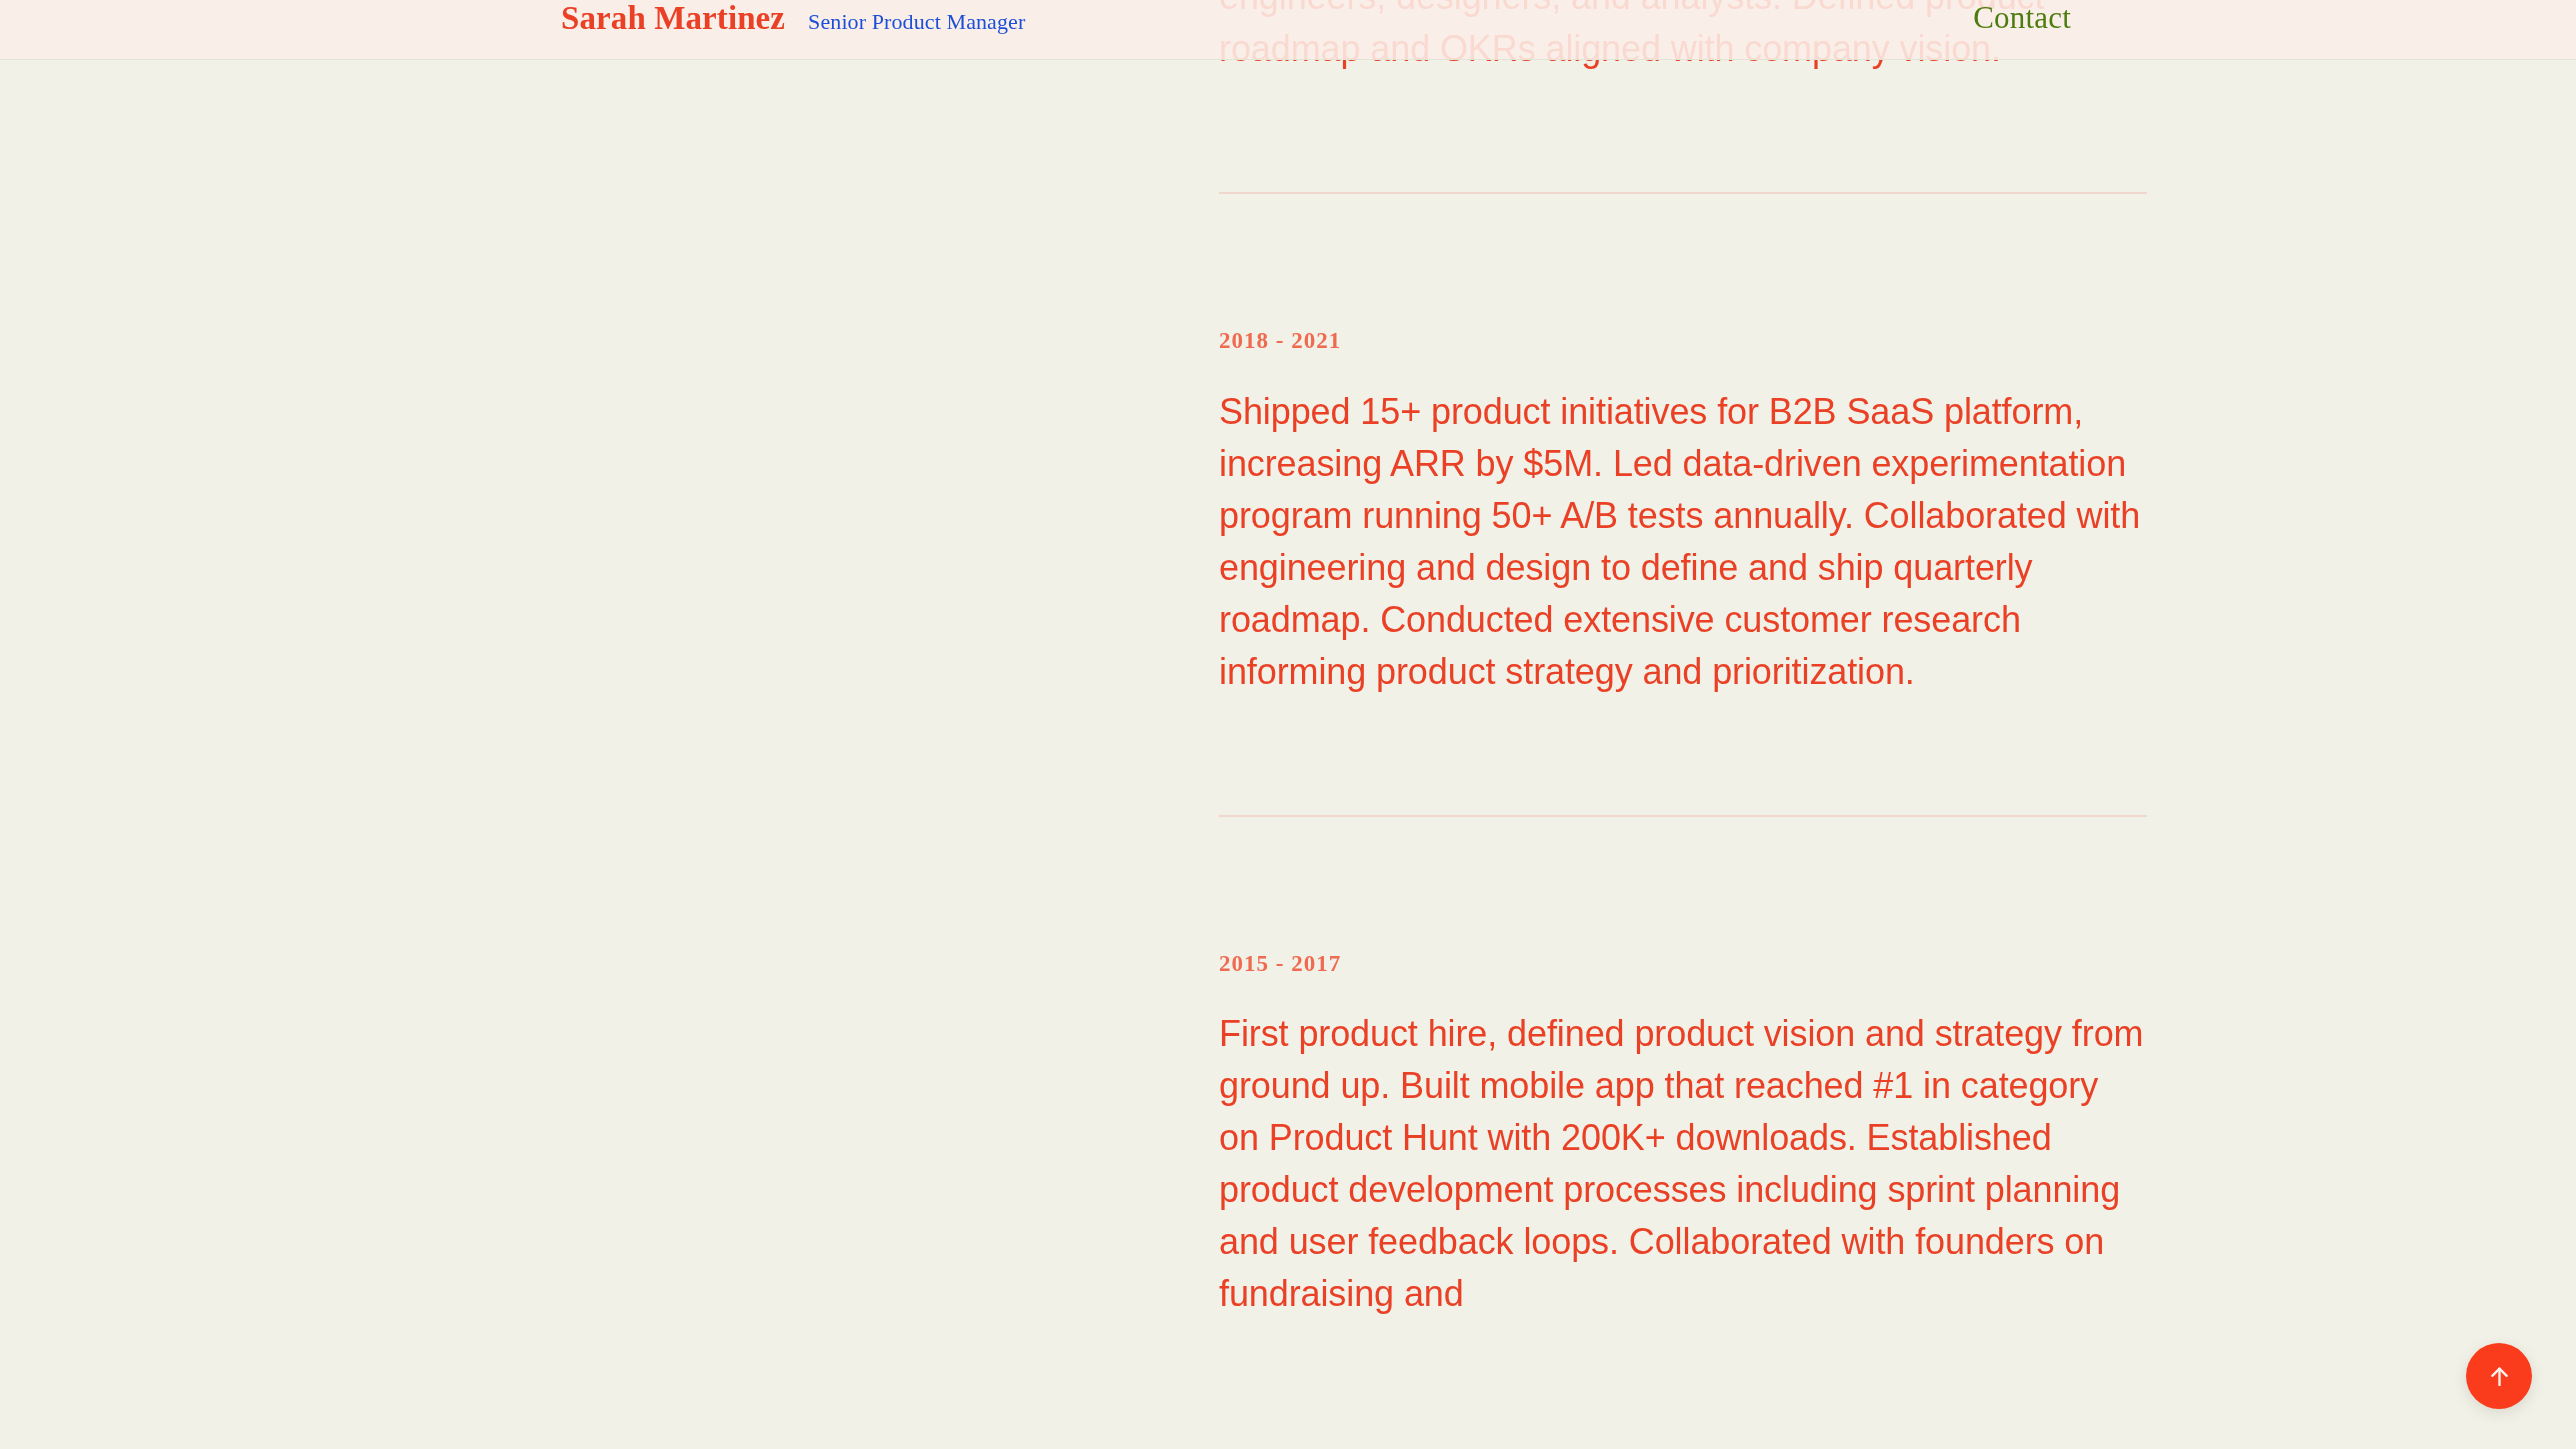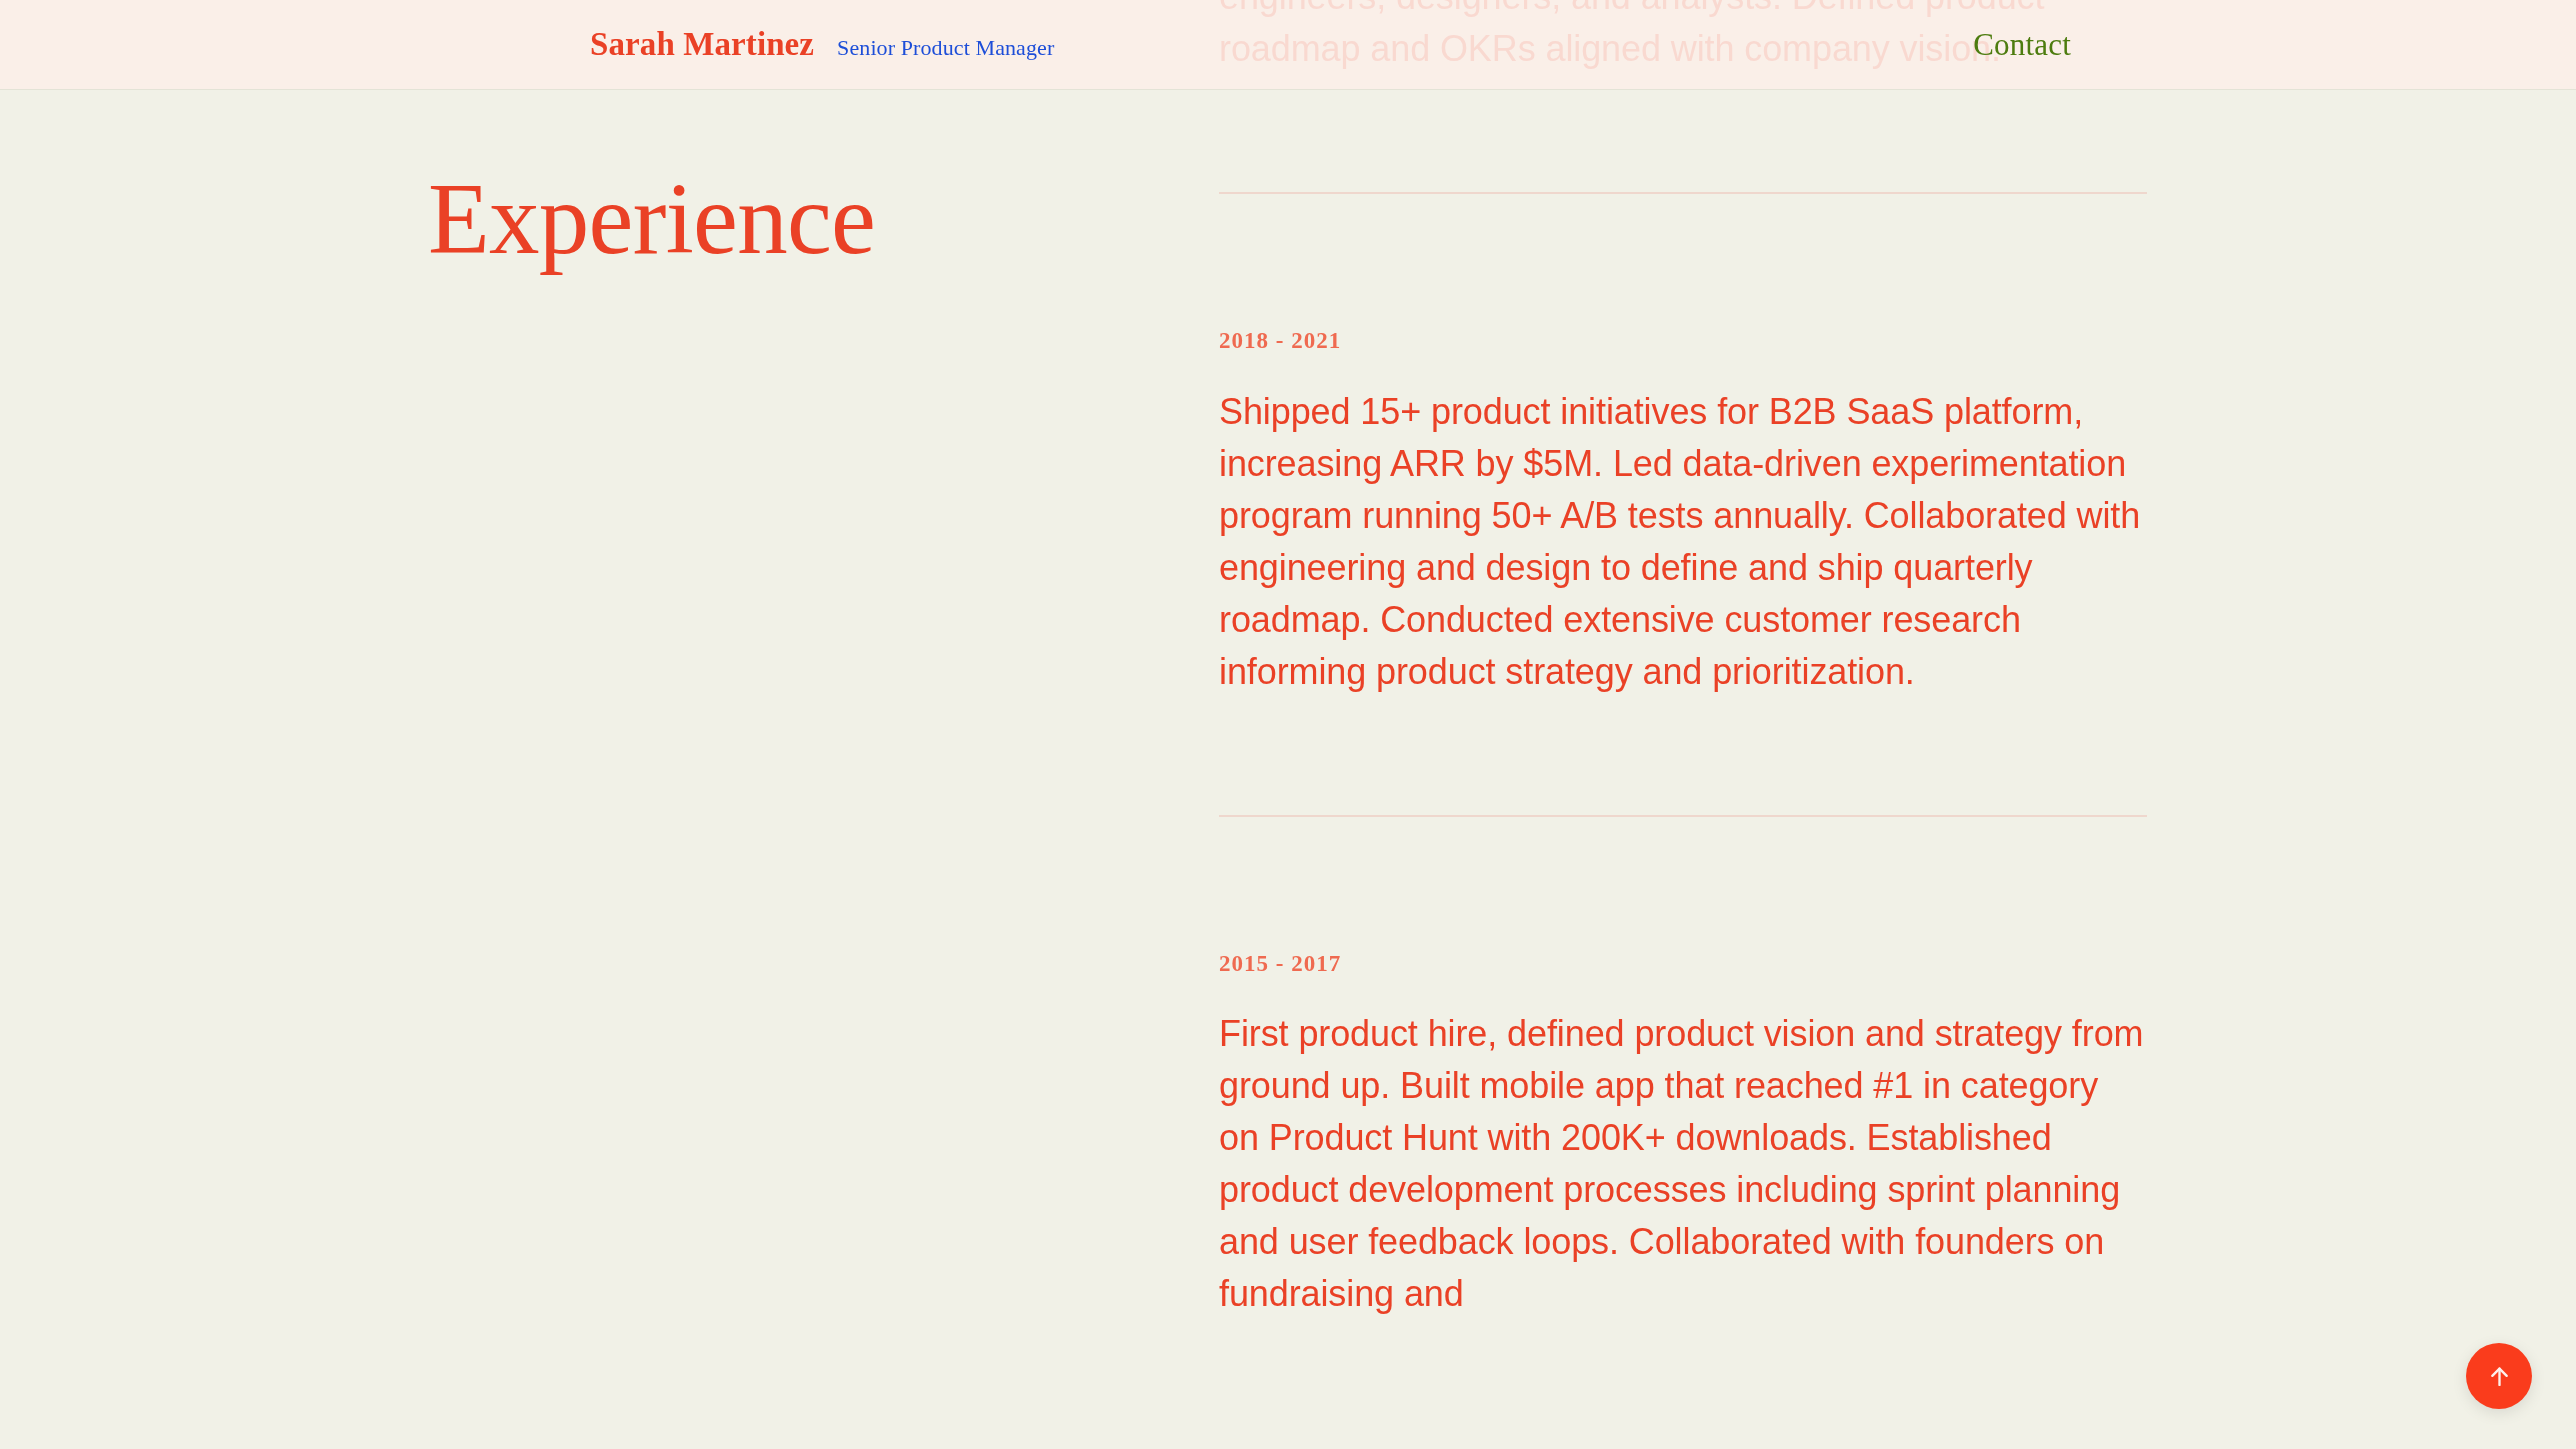--- a/index.html
+++ b/index.html
@@ -15,27 +15,26 @@
     background: #f1f1e7;
     font-family: "Liberation Serif", serif;
     position: relative;
   }
 
   
   .site-header {
     position: absolute;
     top: 0; left: 0;
     width: 2576px;
-    height: 90px;
+    height: 60px;
     background: rgba(250, 238, 232, 0.88);
     border-bottom: 1.3px solid #e3e3d6;
     display: flex;
-    align-items: center;
+    align-items: flex-start;
     z-index: 50;
-    padding-left: 29px;
   }
 
   .brand-block {
     display: flex;
     align-items: baseline;
     margin-left: 561px;
     gap: 23px;
   }
 
   .brand-name {
@@ -165,21 +164,20 @@
     padding: 0;
   }
 
   .scroll-top-button svg { display: block; }
 </style>
 </head>
 <body>
 
 <div class="page">
 
-  <h1 class="section-heading">Experience</h1>
 
   <div class="experience-column">
 
     <div class="job-entry">
       <p class="job-description">engineers, designers, and analysts. Defined product roadmap and OKRs aligned with company vision.</p>
     </div>
 
     <div class="sp-after-desc"></div>
     <hr class="job-divider">
     <div class="sp-after-rule"></div>

